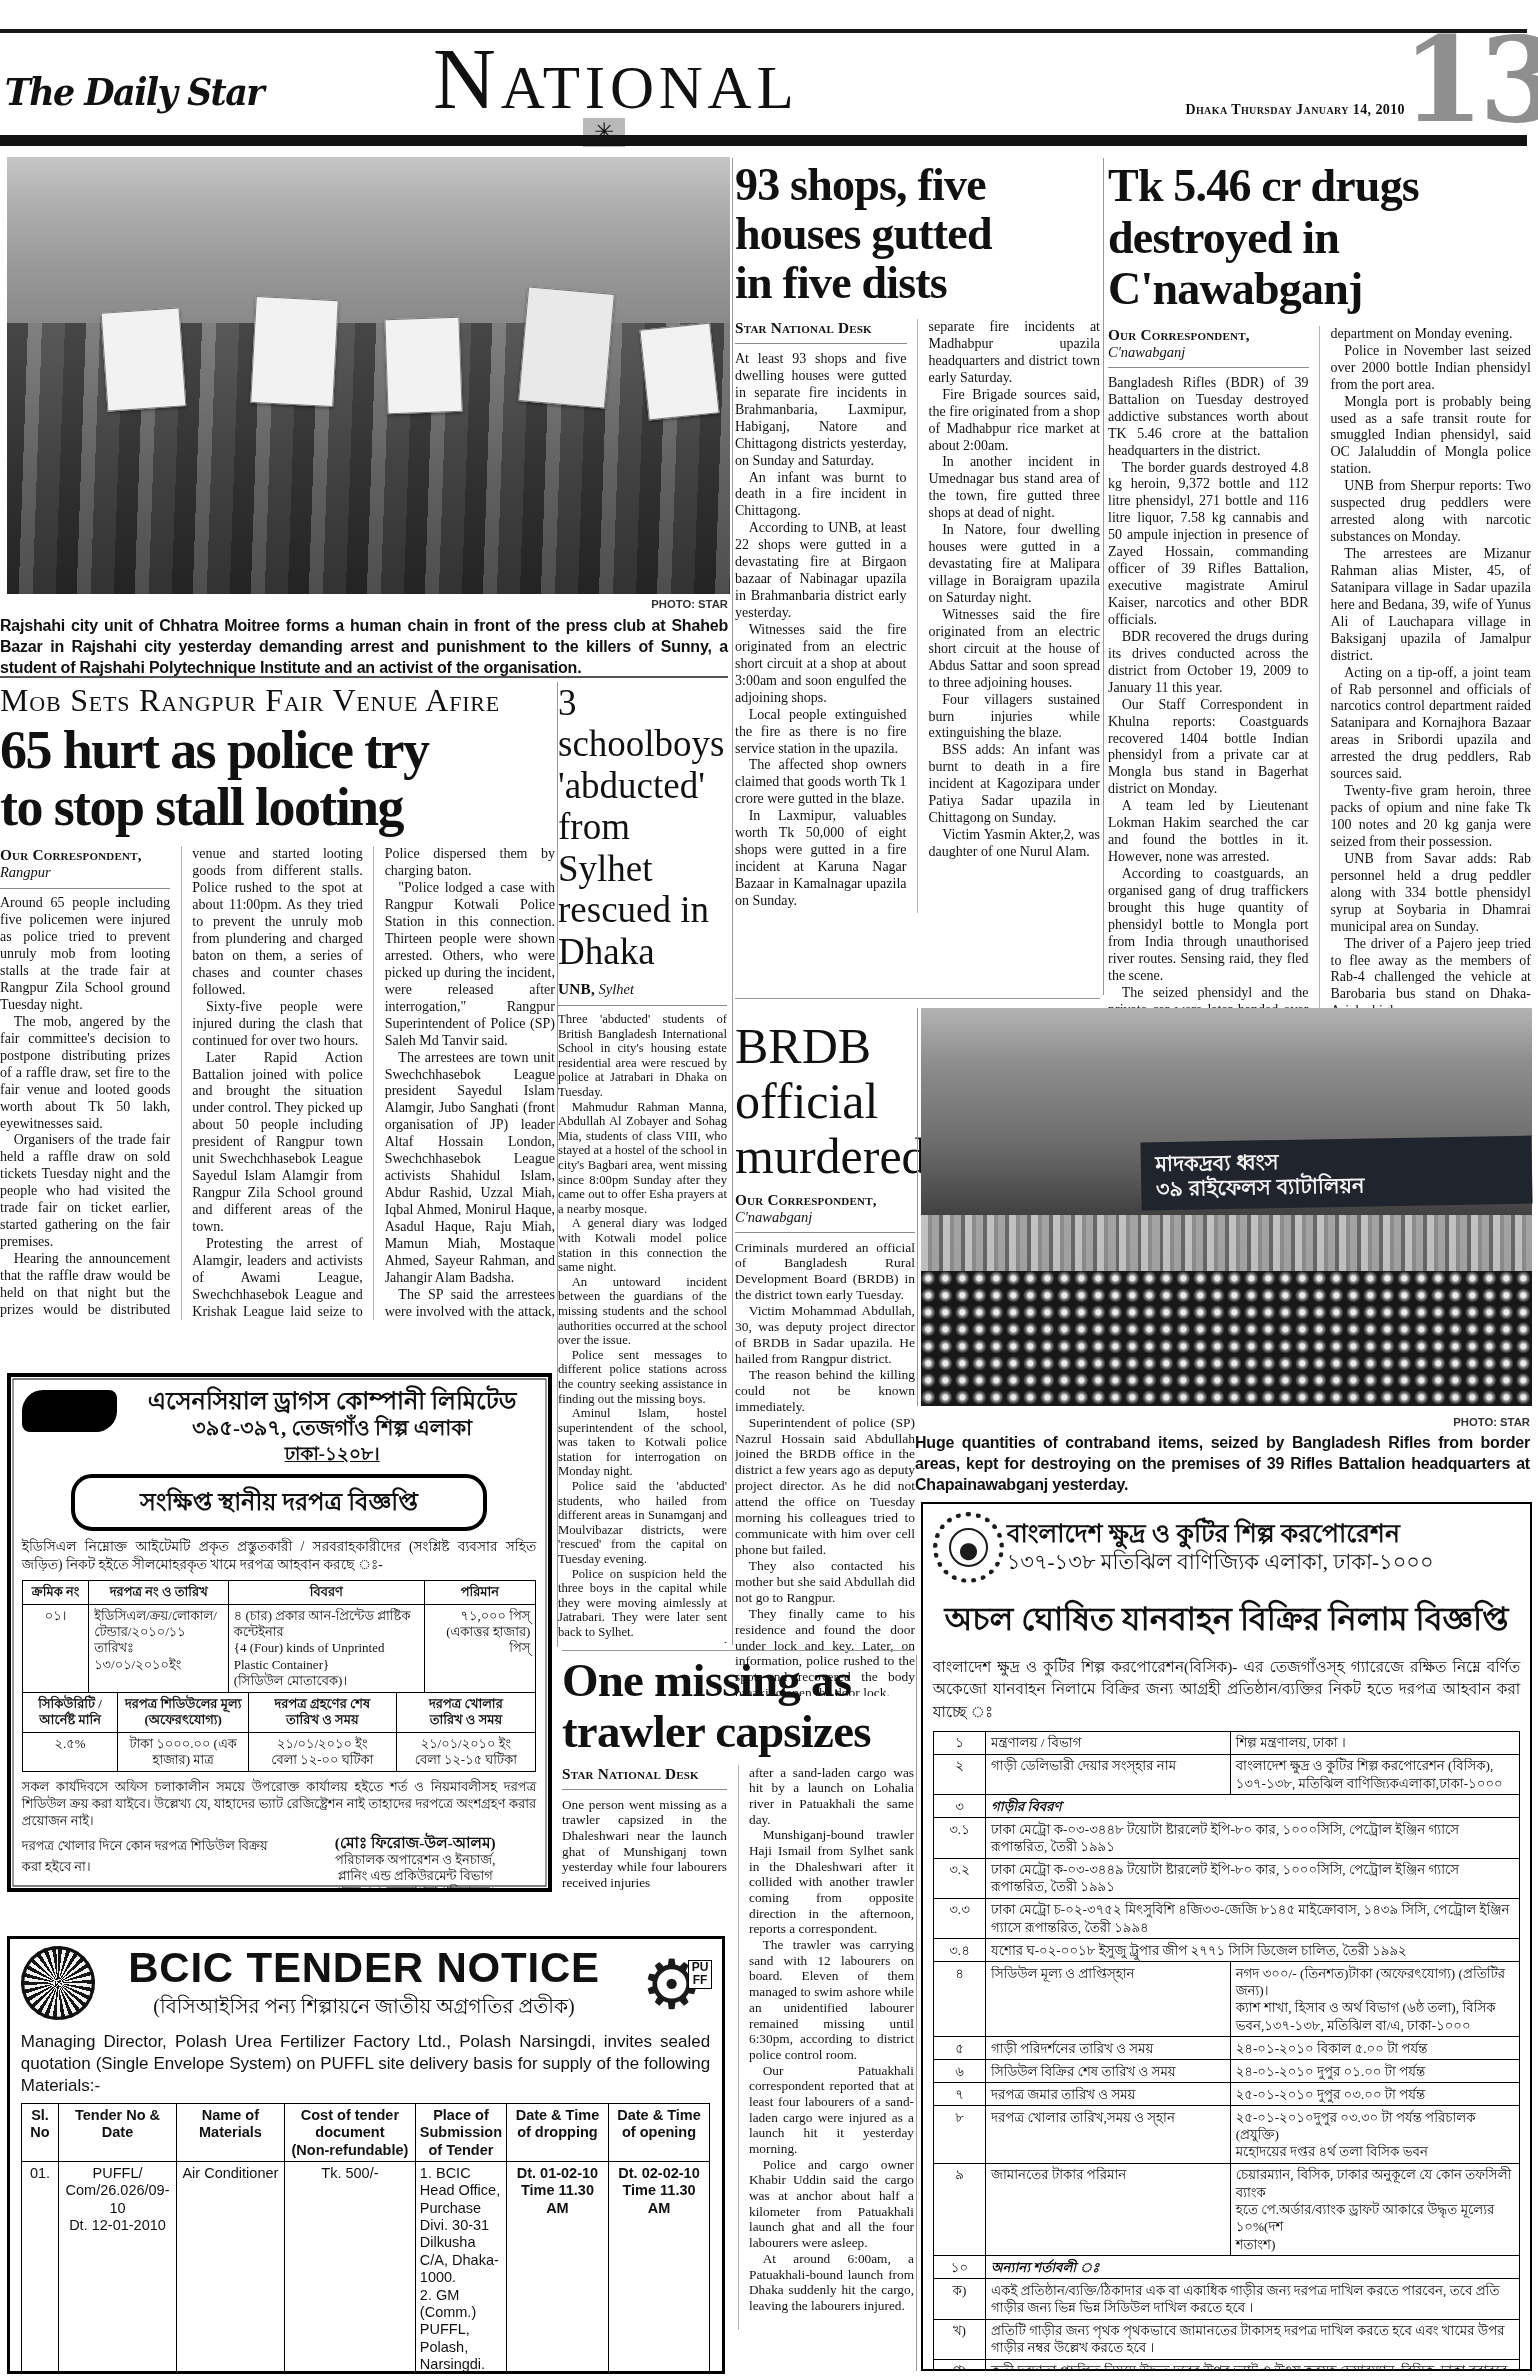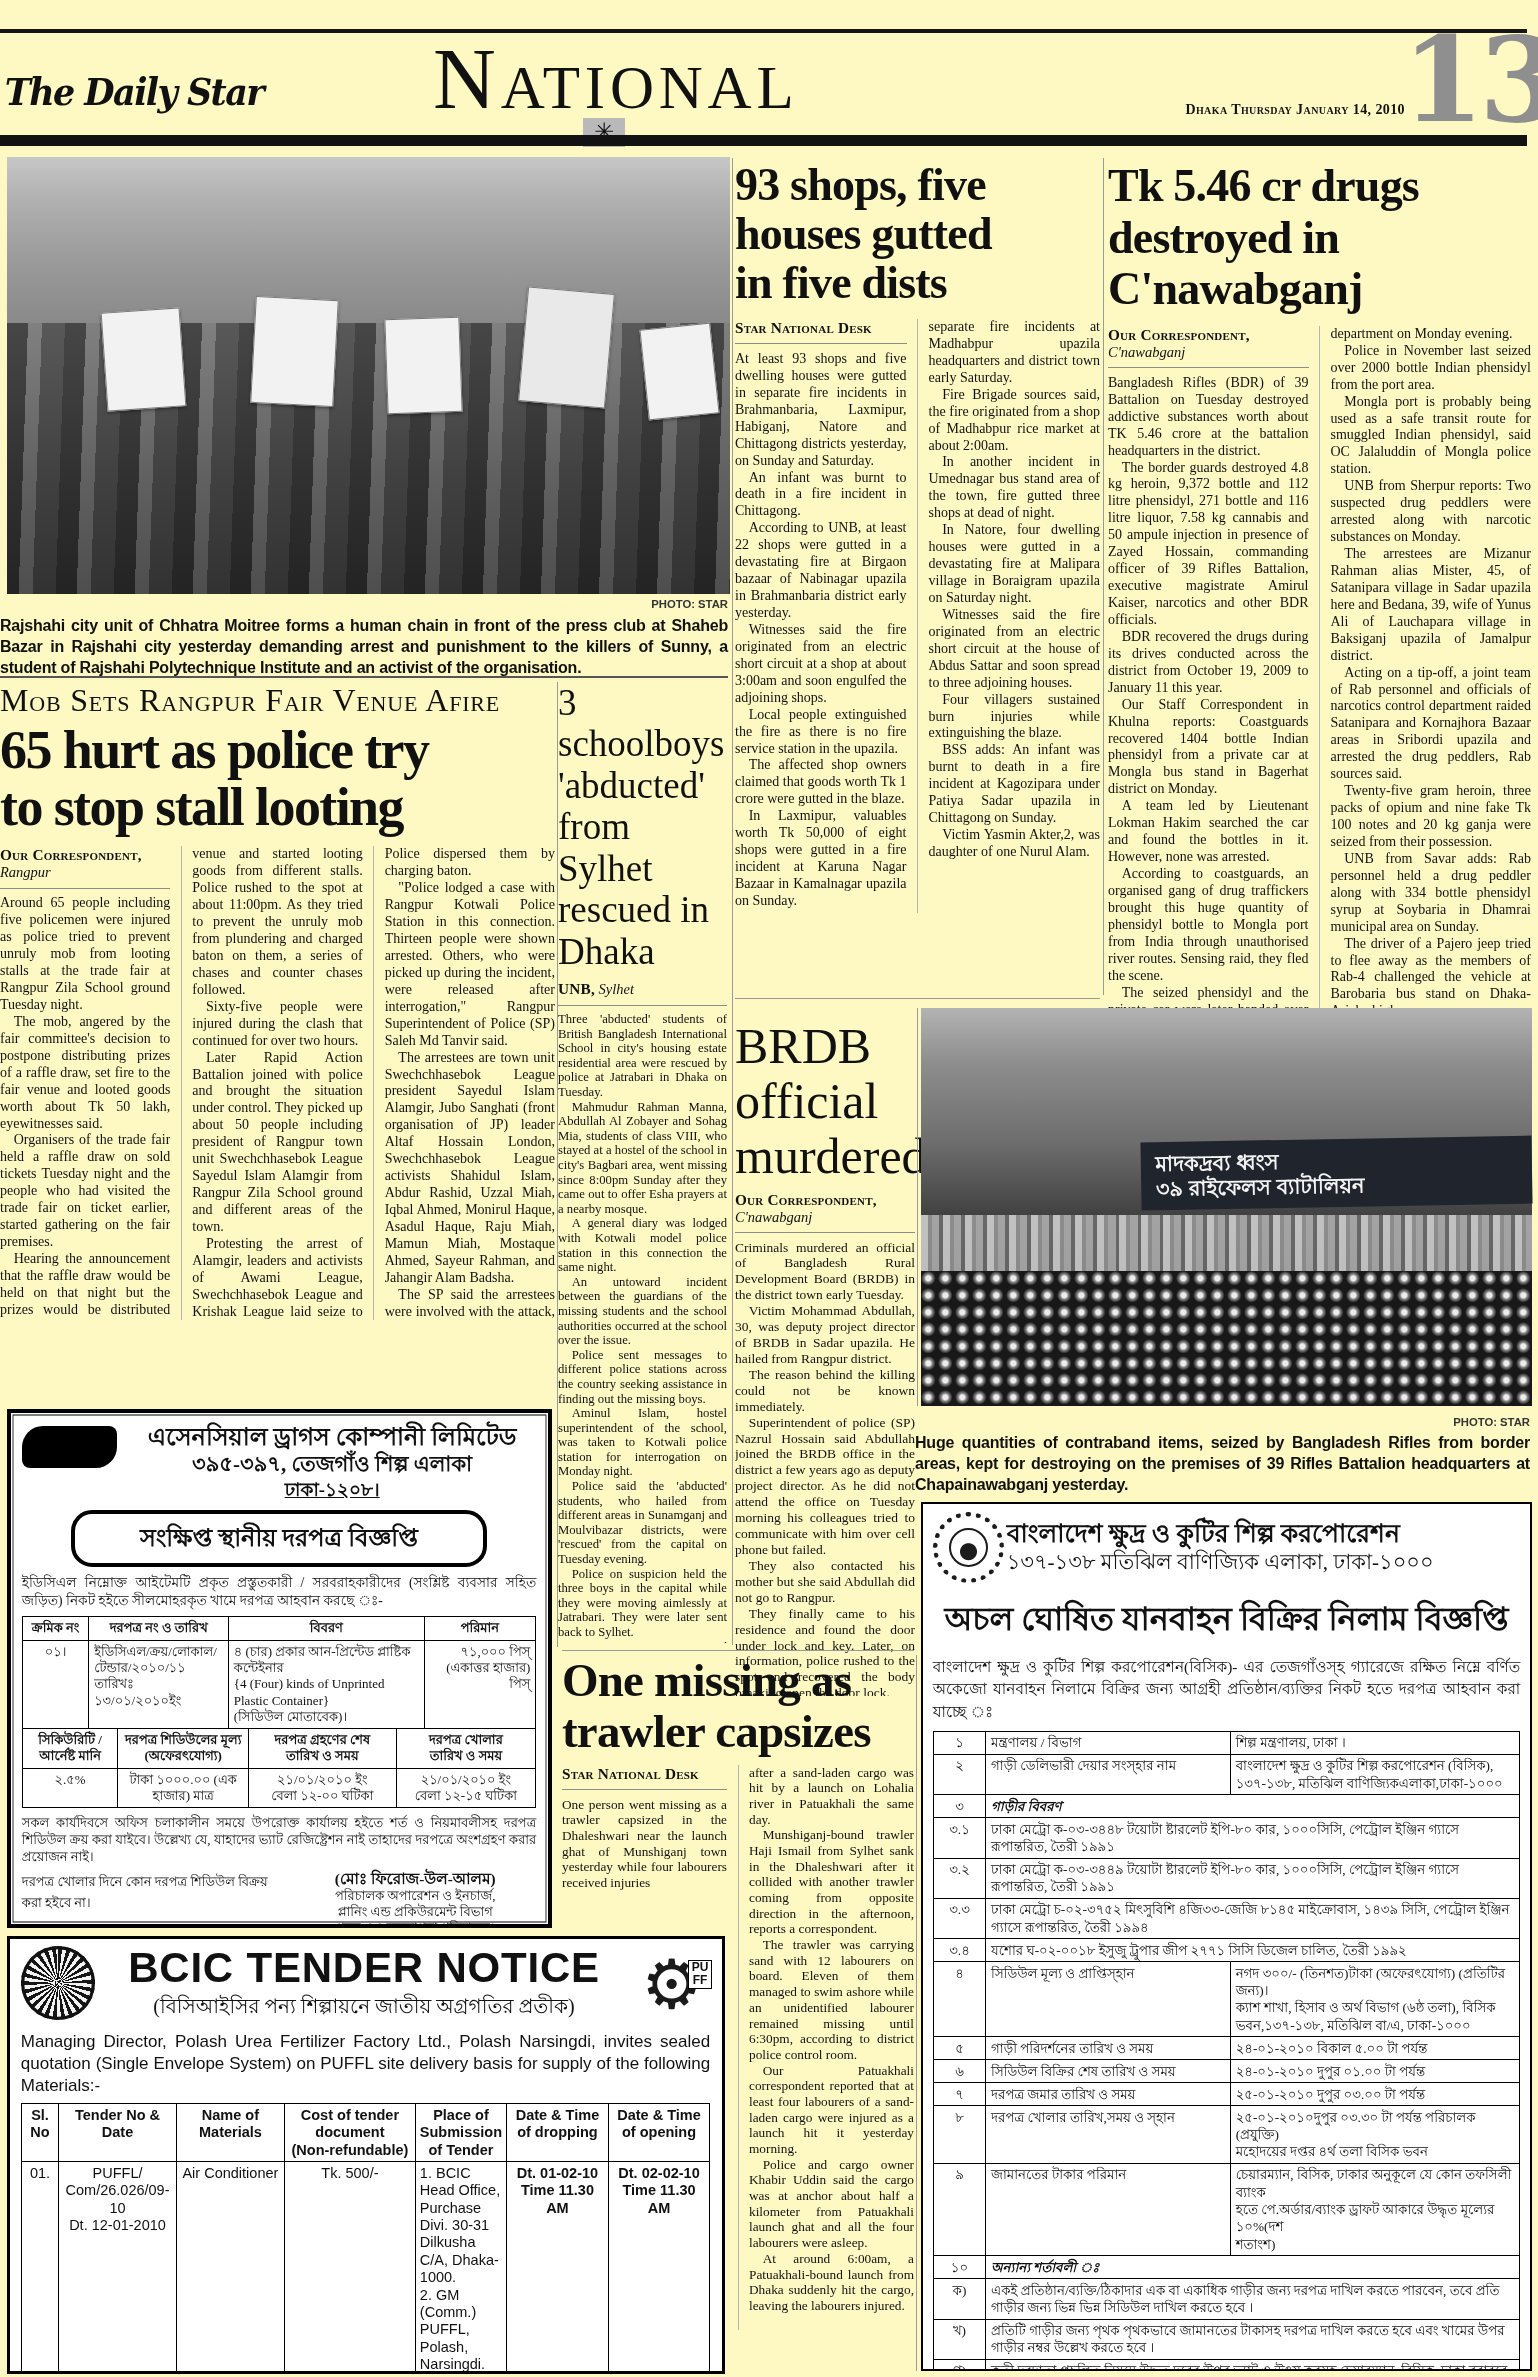--- a/index.html
+++ b/index.html
@@ -1,16 +1,16 @@
 <!DOCTYPE html>
 <html style="font-size:13px"><head>
 <meta charset="utf-8">
 <style>
   html,body{margin:0;padding:0;background:#d8d8d8;}
-  .page{position:relative;width:1539px;height:2377px;margin:0 auto;background:#fef9c3;color:#111;
+  .page{position:relative;width:1539px;height:2377px;margin:0 auto;background:#ffffff;color:#111;
         font-family:"Liberation Serif",serif;overflow:hidden;}
   .abs{position:absolute;}
   
   .hr-top{left:0;top:29px;width:1527px;height:4px;background:#161616;}
   .masthead{left:4.8px;top:71px;font-family:"DejaVu Serif",serif;font-weight:bold;font-style:italic;
             font-size:35px;letter-spacing:-1.6px;transform:scaleY(1.08);}
   .section-title{left:433px;top:35px;font-family:"Liberation Serif",serif;font-size:87px;line-height:1;
                  letter-spacing:4.8px;font-weight:500;}
   .nat-star{left:583px;top:118px;width:42px;height:29px;background:#b9b9b9;text-align:center;}
   .nat-star span{font-family:"DejaVu Sans",sans-serif;font-size:24px;line-height:29px;color:#101010;}
@@ -83,21 +83,21 @@
   .art-brdb .bodytext p{font-size:13.5px;line-height:1.18;}
   .art-trawler{left:562px;top:1655px;width:352px;}
   .art-trawler .cols{height:565px;margin-top:8px;}
   .art-trawler .bodytext p{font-size:13.3px;line-height:1.18;}
   
   .ad{background:#fff;}
   .adtable{border-collapse:collapse;width:100%;}
   .adtable th,.adtable td{border:1.6px solid #000;padding:3.2px 4.8px;white-space:pre-line;vertical-align:top;}
   .adtable th{font-weight:bold;text-align:center;}
   
-  .ad-edcl{left:6.5px;top:1409px;width:545px;height:519px;border:4px solid #000;box-shadow:inset 0 0 0 1.6px #fff,inset 0 0 0 2.4px #000;
+  .ad-edcl{left:6.5px;top:1373px;width:545px;height:519px;border:4px solid #000;box-shadow:inset 0 0 0 1.6px #fff,inset 0 0 0 2.4px #000;
            padding:9.7px 11.3px;box-sizing:border-box;overflow:hidden;}
   .edcl-head{display:flex;align-items:flex-start;gap:11.3px;}
   .edcl-logo{width:95px;height:42px;background:#000;border-radius:21px 8px 21px 8px;flex:none;margin-top:3.2px;}
   .edcl-lines{flex:1;text-align:center;font-weight:bold;}
   .edcl-l1{font-size:24px;line-height:1.2;}
   .edcl-l2{font-size:21px;line-height:1.25;}
   .edcl-l3{font-size:18.5px;line-height:1.3;text-decoration:underline;}
   .edcl-titlebox{margin:8px auto 6.5px;width:78%;border:4.8px solid #000;border-radius:21px;text-align:center;
                  font-weight:bold;font-size:24px;padding:4.8px 3.2px;}
   .edcl-intro{font-size:13.7px;line-height:1.3;margin:1.6px 0 6.5px;text-align:justify;}

